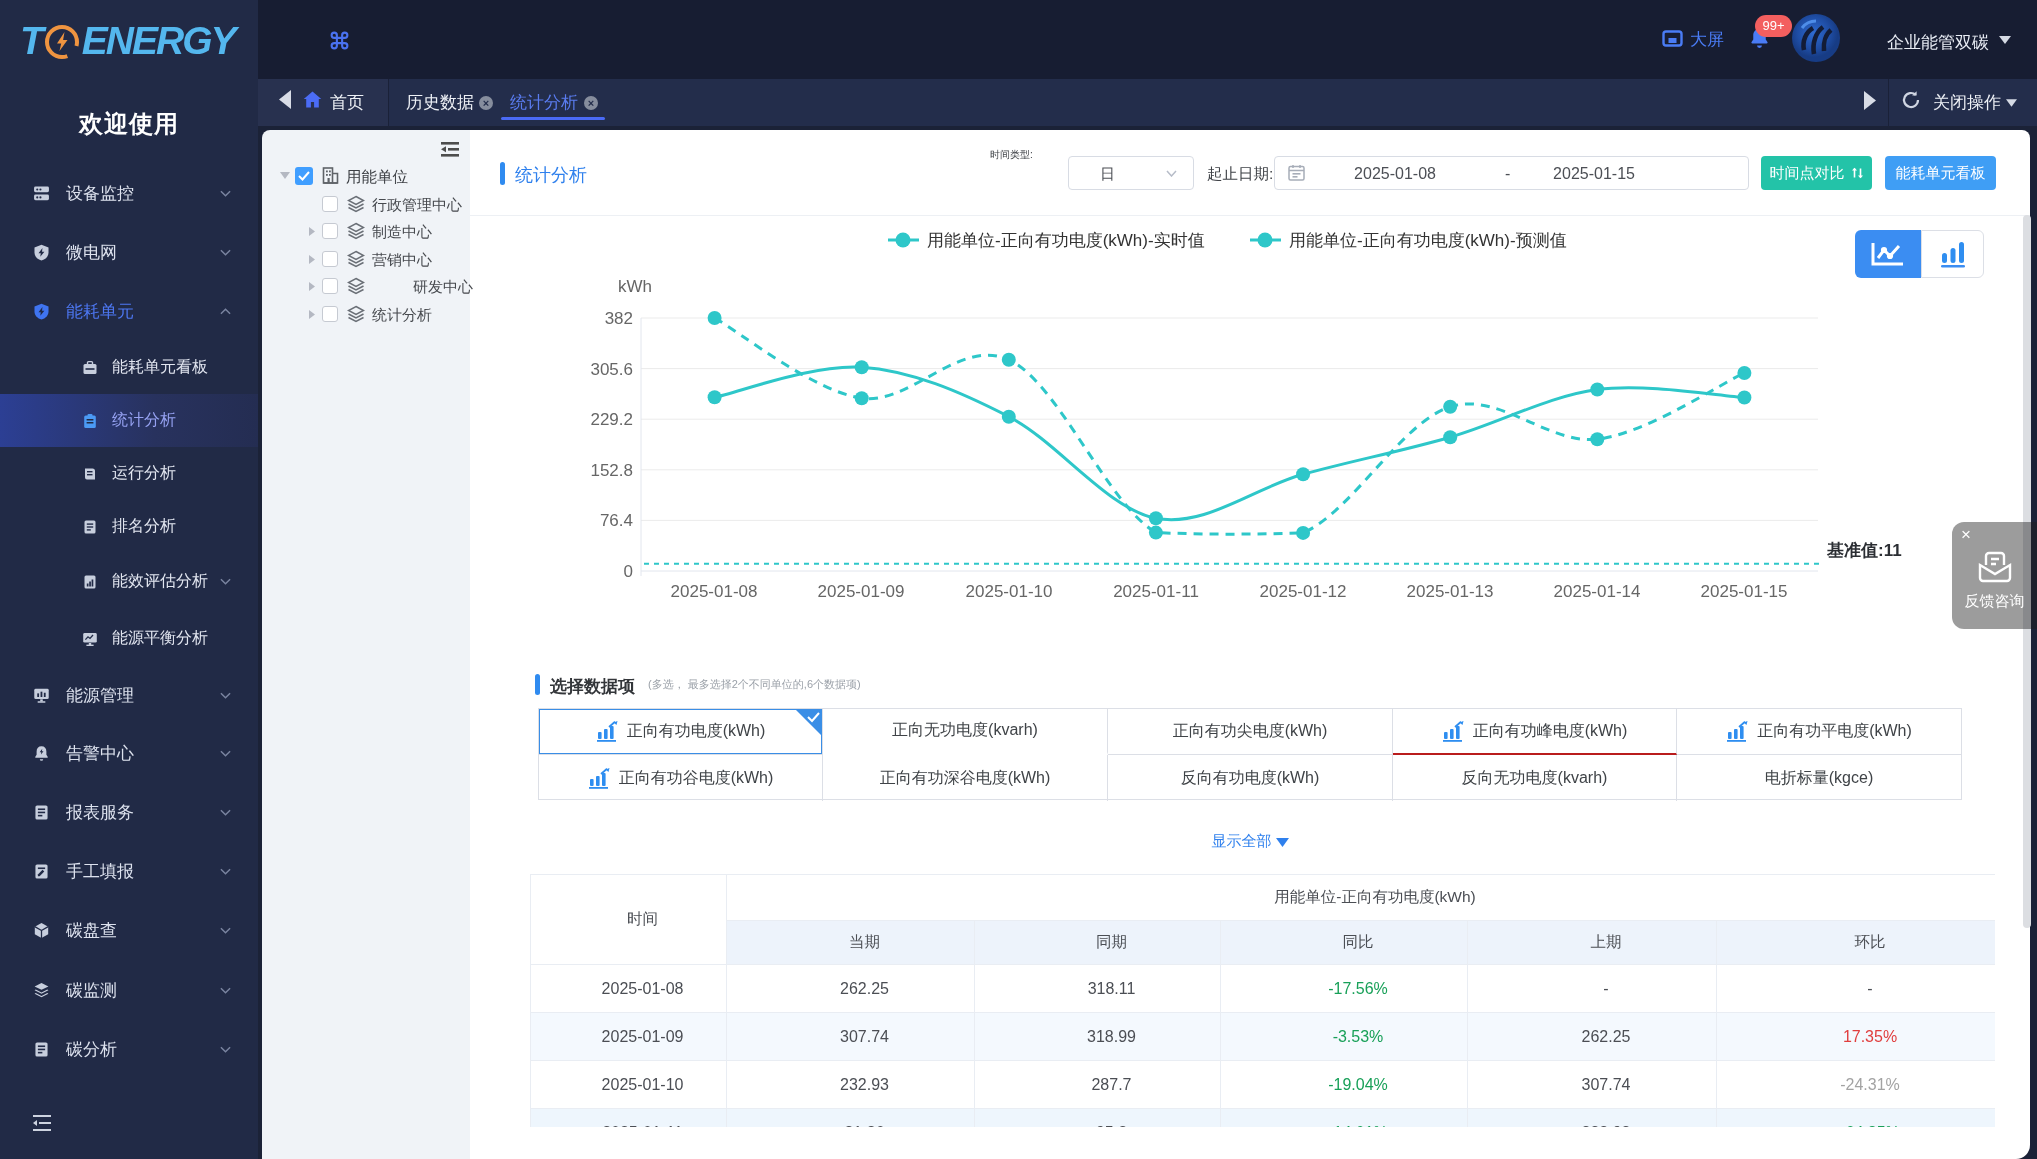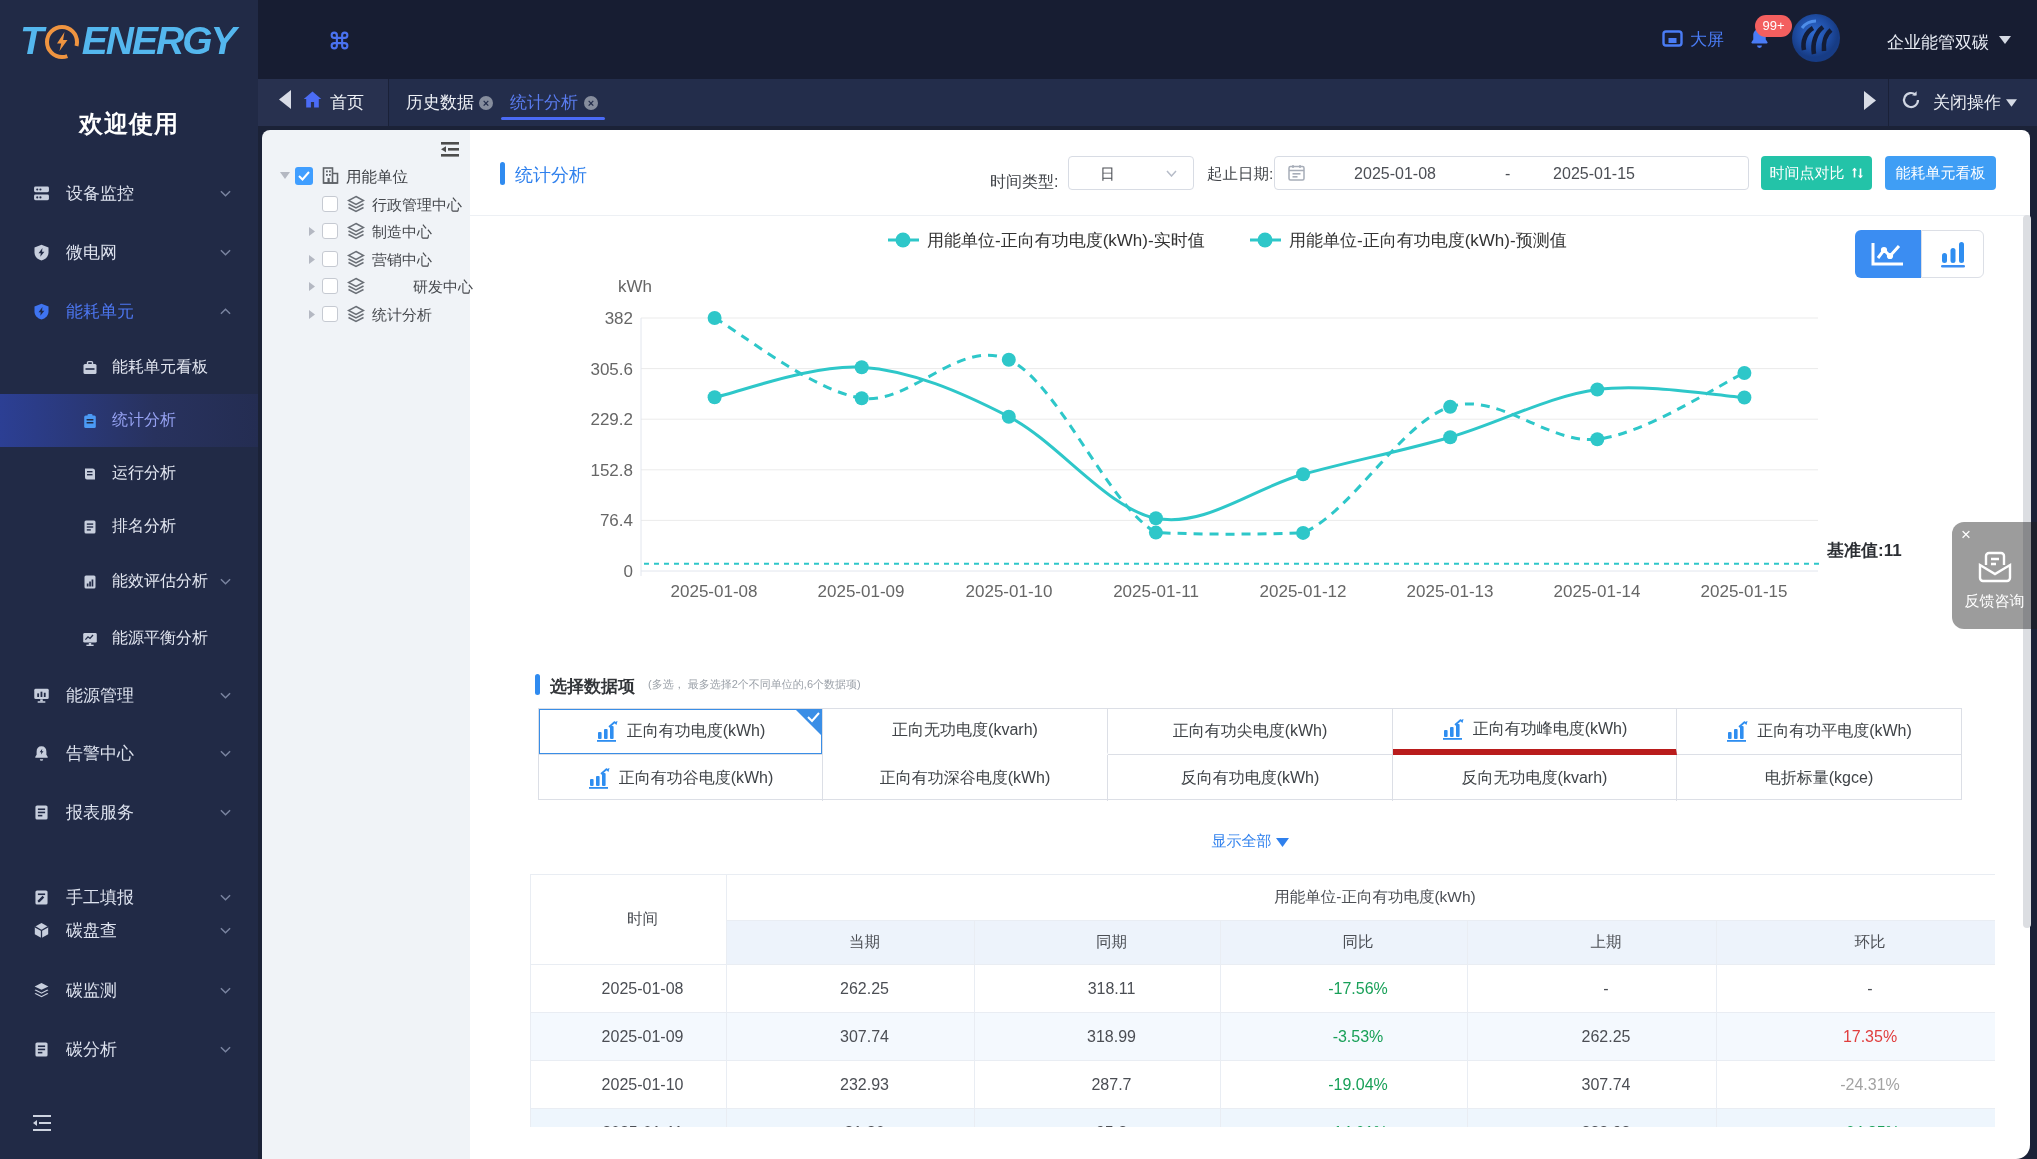--- a/index.html
+++ b/index.html
@@ -171,21 +171,21 @@
         <rect x="2.3" y="1.3" width="11.4" height="13.4" rx="1.5" fill="#c7cedd"></rect>
         <rect x="4.6" y="4.2" width="6.8" height="1.5" fill="#212a46"></rect>
         <rect x="4.6" y="7.2" width="6.8" height="1.5" fill="#212a46"></rect>
         <rect x="4.6" y="10.2" width="4.2" height="1.5" fill="#212a46"></rect>
       </svg>
   <span class="mt">报表服务</span>
   <svg class="chev" style="position:absolute;left:220px;" viewBox="0 0 12 7">
         <path d="M1 1l5 5 5-5" fill="none" stroke="#7a84a0" stroke-width="1.6"></path>
       </svg>
 </div>
-<div class="menu-item" style="top:868px;height:59px;">
+<div class="menu-item" style="top:842px;height:59px;">
   <svg class="mi" viewBox="0 0 16 16">
         <rect x="2.3" y="1.3" width="11.4" height="13.4" rx="1.5" fill="#c7cedd"></rect>
         <rect x="4.6" y="4.2" width="6.8" height="1.5" fill="#212a46"></rect>
         <path d="M4.6 10.8l4.4-4.4 1.6 1.6-4.4 4.4H4.6Z" fill="#212a46"></path>
       </svg>
   <span class="mt">手工填报</span>
   <svg class="chev" style="position:absolute;left:220px;" viewBox="0 0 12 7">
         <path d="M1 1l5 5 5-5" fill="none" stroke="#7a84a0" stroke-width="1.6"></path>
       </svg>
 </div>
@@ -381,21 +381,21 @@
 <svg class="abs" style="left:347px;top:305px;" width="18" height="18" viewBox="0 0 18 18">
       <g fill="none" stroke="#6a6f76" stroke-width="1.5">
         <path d="M9 1.5L16.5 5.5 9 9.5 1.5 5.5Z"></path>
         <path d="M1.5 9L9 13l7.5-4"></path>
         <path d="M1.5 12.5L9 16.5l7.5-4"></path>
       </g>
     </svg>
 
 <div class="abs" style="left:500px;top:162px;width:5px;height:23px;background:#2f8bf0;border-radius:3px;"></div>
 <div class="abs" style="left:515px;top:163px;font-size:18px;color:#2f80ed;">统计分析</div>
-<div class="abs" style="left:990px;top:172px;font-size:16px;color:#3f4247;text-align:center;">时间类型:</div>
+<div class="abs" style="left:990px;top:148px;font-size:10px;color:#3f4247;text-align:center;">时间类型:</div>
 <div class="abs" style="left:1068px;top:156px;width:126px;height:34px;border:1px solid #d8dce4;border-radius:4px;background:#fff;"></div>
 <div class="abs" style="left:1100px;top:165px;font-size:15px;color:#4c4f55;">日</div>
 <svg class="abs" style="left:1166px;top:170px;" width="11" height="7" viewBox="0 0 11 7">
       <path d="M1 1l4.5 5L10 1" fill="none" stroke="#b6bcc8" stroke-width="1.5"></path>
     </svg>
 <div class="abs" style="left:1207px;top:164px;font-size:15.5px;color:#3f4247;">起止日期:</div>
 <div class="abs" style="left:1274px;top:156px;width:475px;height:34px;border:1px solid #d8dce4;border-radius:4px;background:#fff;"></div>
 <svg class="abs" style="left:1288px;top:164px;" width="17" height="17" viewBox="0 0 17 17">
       <g fill="none" stroke="#a7adb8" stroke-width="1.5">
         <rect x="1" y="2.5" width="15" height="13.5" rx="1.5"></rect>
@@ -509,21 +509,21 @@
         </svg>
     正向有功电度(kWh)
     <div style="position:absolute;inset:0;border:1px solid #3a8ee6;"></div>
     <div style="position:absolute;right:0;top:0;width:0;height:0;border-left:27px solid transparent;border-top:27px solid #3a8ee6;"></div>
     <svg style="position:absolute;right:2px;top:3px;" width="13" height="11" viewBox="0 0 13 11">
           <path d="M1 5l4 4L12 1" fill="none" stroke="#fff" stroke-width="2"></path>
         </svg>
   </div>
   <div class="sel-cell" style="border-bottom:3px solid #ffffff;">正向无功电度(kvarh)</div>
   <div class="sel-cell" style="border-bottom:1px solid #dcdfe6;">正向有功尖电度(kWh)</div>
-  <div class="sel-cell" style="border-bottom:6px solid #b91c1c;text-align:center;">
+  <div class="sel-cell" style="border-bottom:2px solid #b91c1c;text-align:center;">
     <svg width="23" height="21" viewBox="0 0 23 21">
           <g fill="#2f8ef0">
             <rect x="2" y="11" width="3.6" height="7" rx="1"></rect>
             <rect x="8" y="8" width="3.6" height="10" rx="1"></rect>
             <rect x="14" y="5" width="3.6" height="13" rx="1"></rect>
           </g>
           <rect x="1" y="19" width="19" height="1.8" fill="#2f8ef0"></rect>
           <path d="M13 6l6-5.2" stroke="#2f8ef0" stroke-width="1.8" fill="none"></path>
           <path d="M21.5 0l-1 4-3-2.6Z" fill="#2f8ef0"></path>
         </svg>

